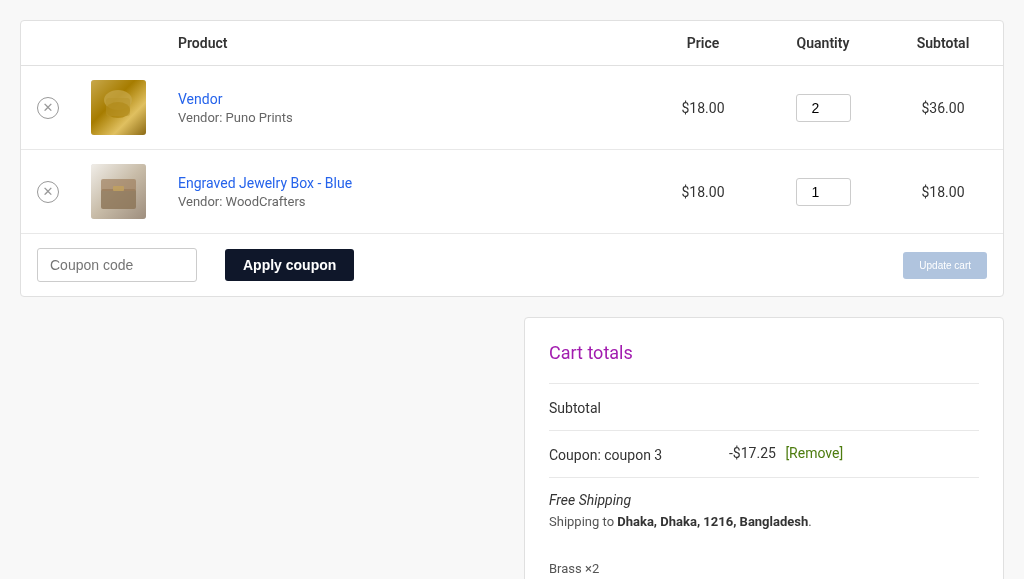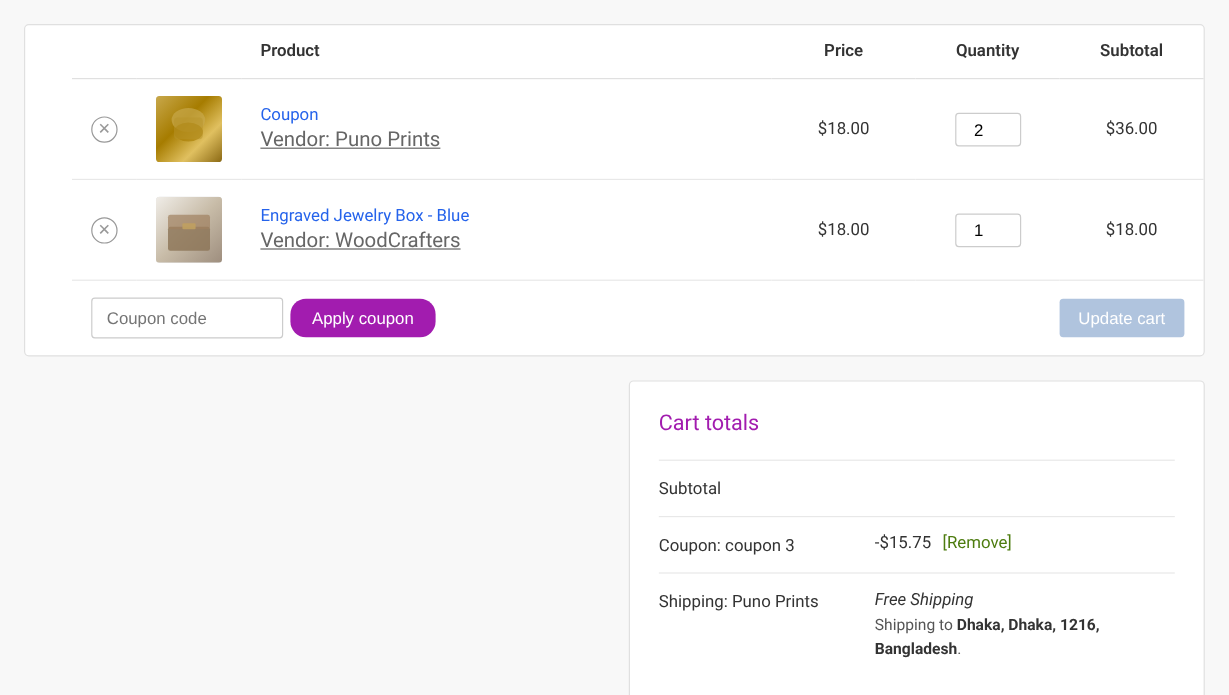--- a/index.html
+++ b/index.html
@@ -14,21 +14,20 @@
       margin: 0 auto;
       padding: 20px;
       background: #f8f8f8;
     }
     .cart-table {
       width: 100%;
       background: #fff;
       border: 1px solid #e0e0e0;
       border-radius: 4px;
       margin-bottom: 20px;
-      padding-left: 39px;
     }
     .cart-table table {
       width: 100%;
       border-collapse: collapse;
     }
     .cart-table thead th {
       padding: 14px 16px;
       text-align: left;
       font-weight: 600;
       color: #333;
@@ -80,69 +79,68 @@
       background: #ddd;
     }
 
     .product-name a {
       color: #2563eb;
       text-decoration: none;
       font-size: 14px;
     }
     .product-vendor {
       color: #666;
-      font-size: 17px;
+      font-size: 13px;
       margin-top: 3px;
-      text-decoration: underline;
     }
 
     .qty-input {
       width: 55px;
       padding: 5px 8px;
       border: 1px solid #ccc;
       border-radius: 3px;
       text-align: center;
       font-size: 14px;
     }
 
     .coupon-row td {
       padding: 16px;
     }
     .coupon-area {
       display: flex;
       align-items: center;
-      gap: 6px;
+      gap: 28px;
     }
     .coupon-input {
       width: 160px;
       padding: 8px 12px;
       border: 1px solid #ccc;
       border-radius: 3px;
       font-size: 14px;
       color: #999;
     }
     .apply-coupon-btn {
       padding: 8px 18px;
-      background: #a21caf;
+      background: #0f172a;
       color: #fff;
       border: none;
-      border-radius: 13px;
+      border-radius: 3px;
       cursor: pointer;
       font-size: 14px;
-      font-weight: 400;
+      font-weight: 700;
     }
 
     .update-cart-btn {
       padding: 8px 16px;
       background: #b0c4de;
       color: #fff;
       border: none;
       border-radius: 3px;
       cursor: pointer;
-      font-size: 14px;
+      font-size: 10px;
     }
 
     .update-cart-cell {
       text-align: right;
     }
 
     
     .cart-totals-wrapper {
       display: flex;
       justify-content: flex-end;
@@ -242,21 +240,21 @@
                 </defs>
                 <rect width="55" height="55" fill="url(#brassGrad)"></rect>
                 <ellipse cx="27" cy="20" rx="14" ry="10" fill="#c8a84b" opacity="0.7"></ellipse>
                 <ellipse cx="27" cy="30" rx="12" ry="8" fill="#a67c00" opacity="0.6"></ellipse>
                 <rect x="15" y="18" width="24" height="18" rx="3" fill="#b8942a" opacity="0.5"></rect>
               </svg>
             </div>
           </td>
           <td class="col-product">
             <div class="product-name">
-              <a href="#">Coupon</a>
+              <a href="#">Vendor</a>
             </div>
             <div class="product-vendor">Vendor: Puno Prints</div>
           </td>
           <td class="col-price">$18.00</td>
           <td class="col-qty">
             <input class="qty-input" type="number" value="2" min="0" style="">
           </td>
           <td class="col-subtotal">$36.00</td>
         </tr>
 
@@ -313,27 +311,26 @@
     <div class="cart-totals">
       <h2>Cart totals</h2>
 
       <div class="totals-row">
         <div class="totals-label">Subtotal</div>
       </div>
 
       <div class="totals-row">
         <div class="totals-label">Coupon: coupon 3</div>
         <div class="totals-value coupon-discount">
-          <span>-$15.75</span>
+          <span>-$17.25</span>
           <a href="#" class="remove-link">[Remove]</a>
         </div>
       </div>
 
       <div class="totals-row">
-        <div class="totals-label">Shipping: Puno Prints</div>
         <div class="totals-value">
           <div class="free-shipping">Free Shipping</div>
           <div class="shipping-to">
             <span>Shipping to </span><strong>Dhaka, Dhaka, 1216, Bangladesh</strong>.
           </div>
           <div class="brass-item">Brass ×2</div>
 
         </div>
       </div>
 

